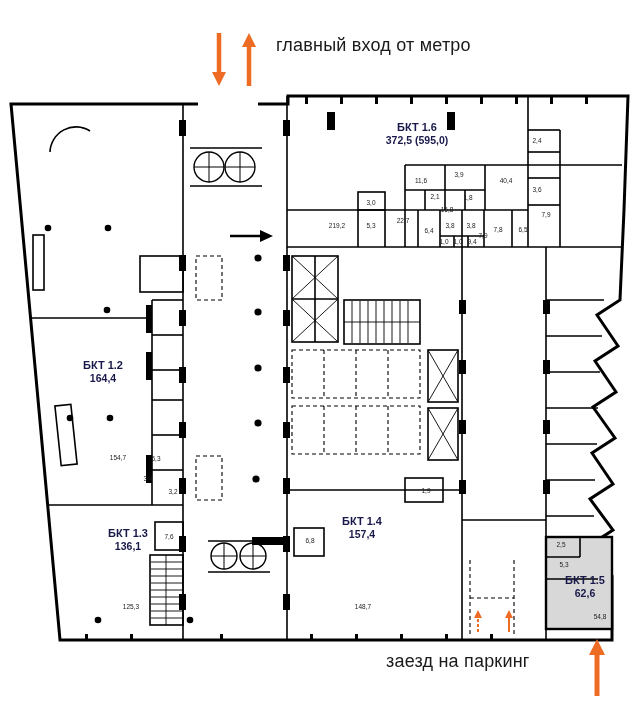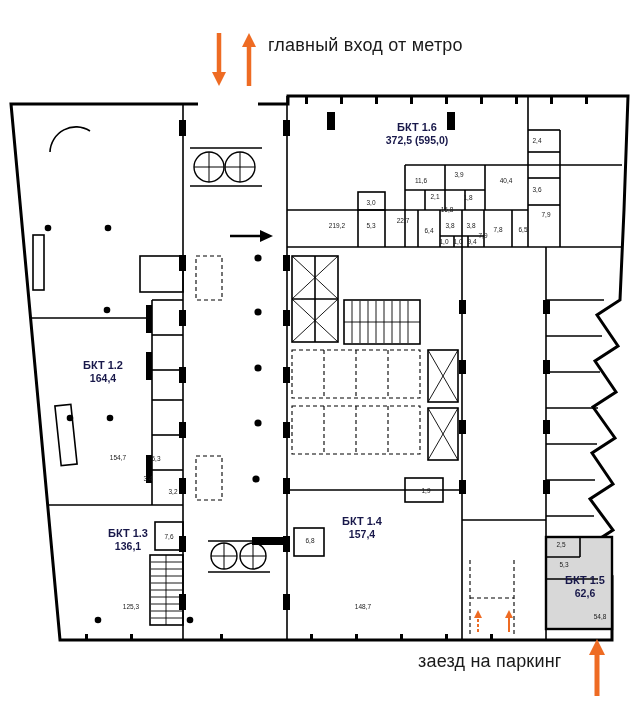--- a/index.html
+++ b/index.html
@@ -7,22 +7,22 @@
     --wall:#000000;
     --arrow:#ee6b23;
     --unit-label:#18184a;
     --dim-label:#1a1a1a;
     --room-fill-gray:#d8d8d8;
   }
   body{ background:#ffffff; font-family:"Liberation Sans", sans-serif; }
   .stage{ position:relative; width:643px; height:707px; background:#ffffff; overflow:hidden; }
   .plan-svg{ position:absolute; left:0; top:0; }
   .anno{ position:absolute; font-size:18px; color:#1a1a1a; white-space:nowrap; letter-spacing:0.2px; }
-  .top-anno{ left:268px; top:35px; }
-  .bottom-anno{ left:418px; top:651px; }
+  .top-anno{ left:276px; top:35px; }
+  .bottom-anno{ left:386px; top:651px; }
   .outline{ stroke:var(--wall); stroke-width:3; fill:none; stroke-linejoin:miter; }
   .walls line, .walls rect, .walls path{ stroke:var(--wall); stroke-width:1.6; fill:none; }
   .thin line{ stroke:var(--wall); stroke-width:0.9; fill:none; }
   .dashedg line, .dashedg rect{ stroke:var(--wall); stroke-width:1.1; fill:none; stroke-dasharray:4 3; }
   .blackfill rect, .blackfill circle{ fill:var(--wall); stroke:none; }
   .doors circle{ stroke:var(--wall); stroke-width:1.4; fill:none; }
   .doors line{ stroke:var(--wall); stroke-width:1; }
   .grayroom{ fill:var(--room-fill-gray); stroke:var(--wall); stroke-width:2.4; }
   .arrowline{ stroke:var(--arrow); fill:none; }
   .arrowhead{ fill:var(--arrow); stroke:none; }

